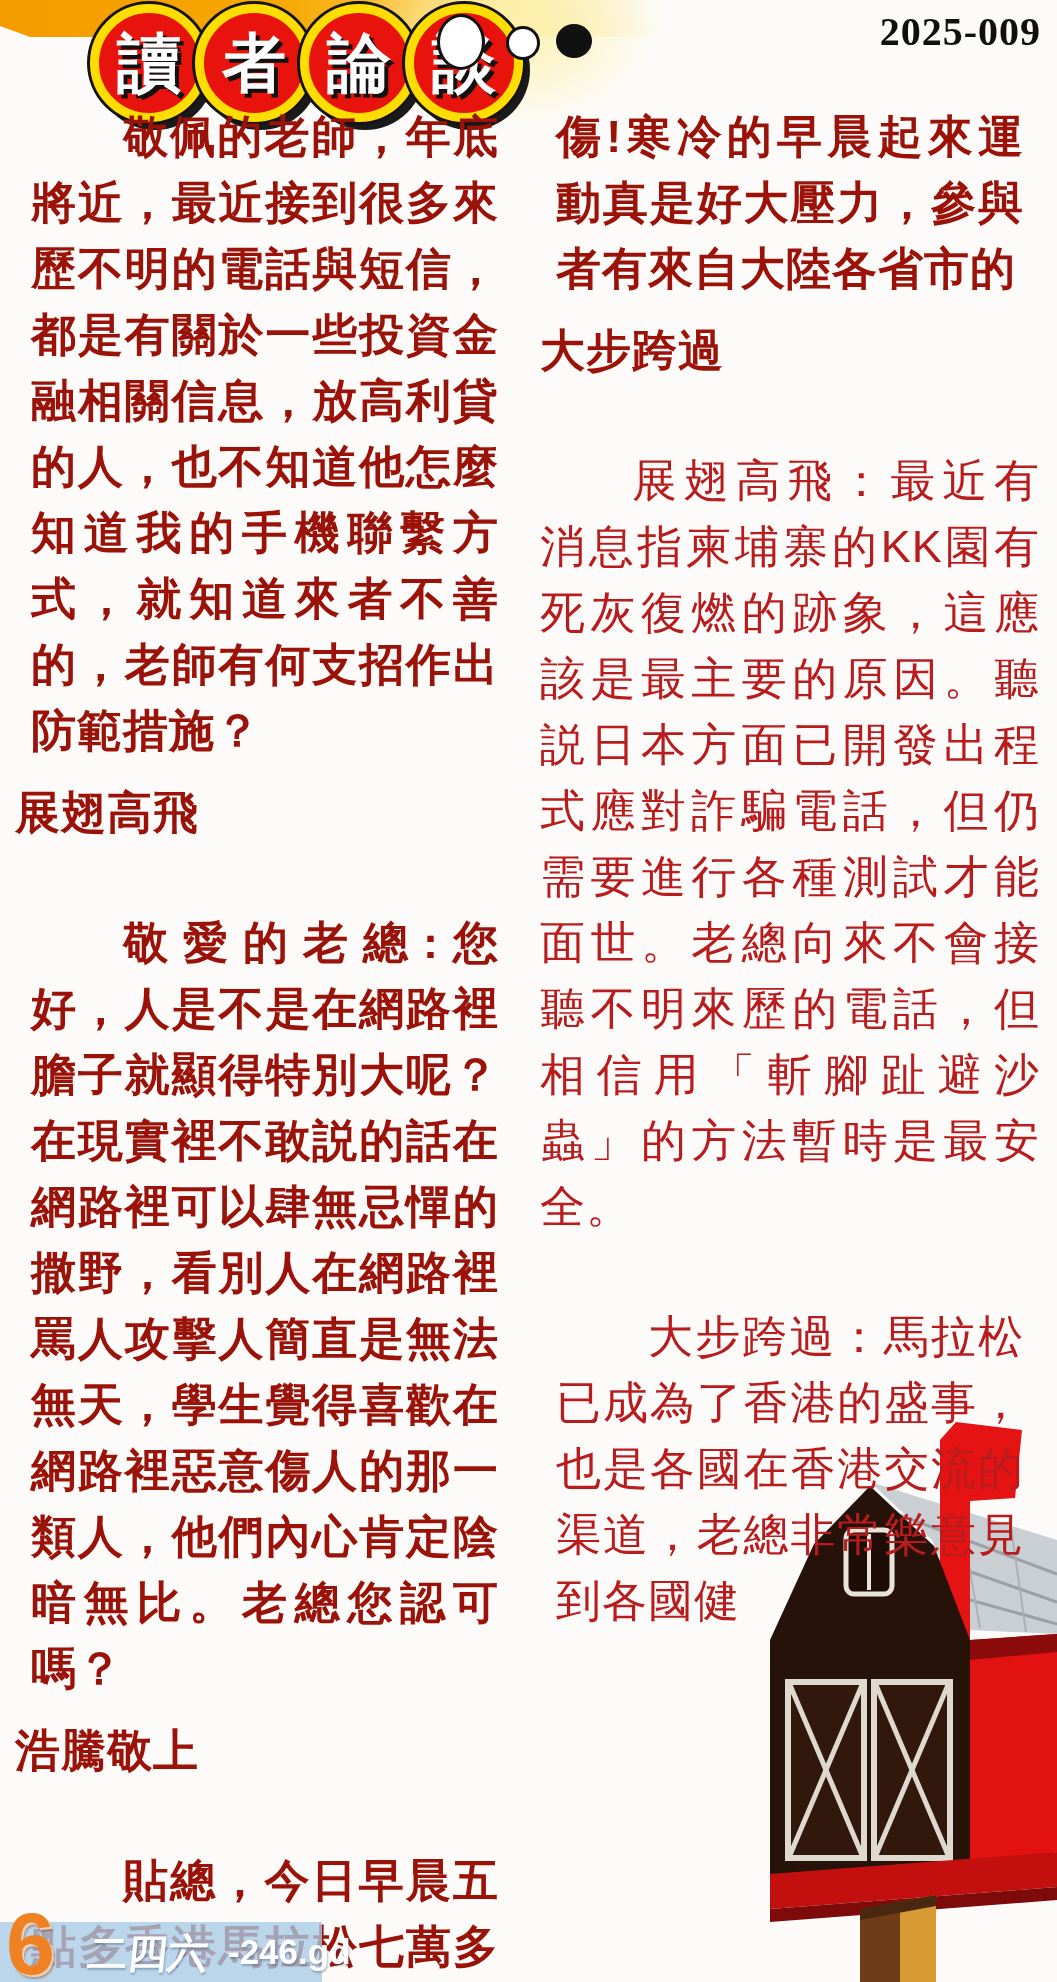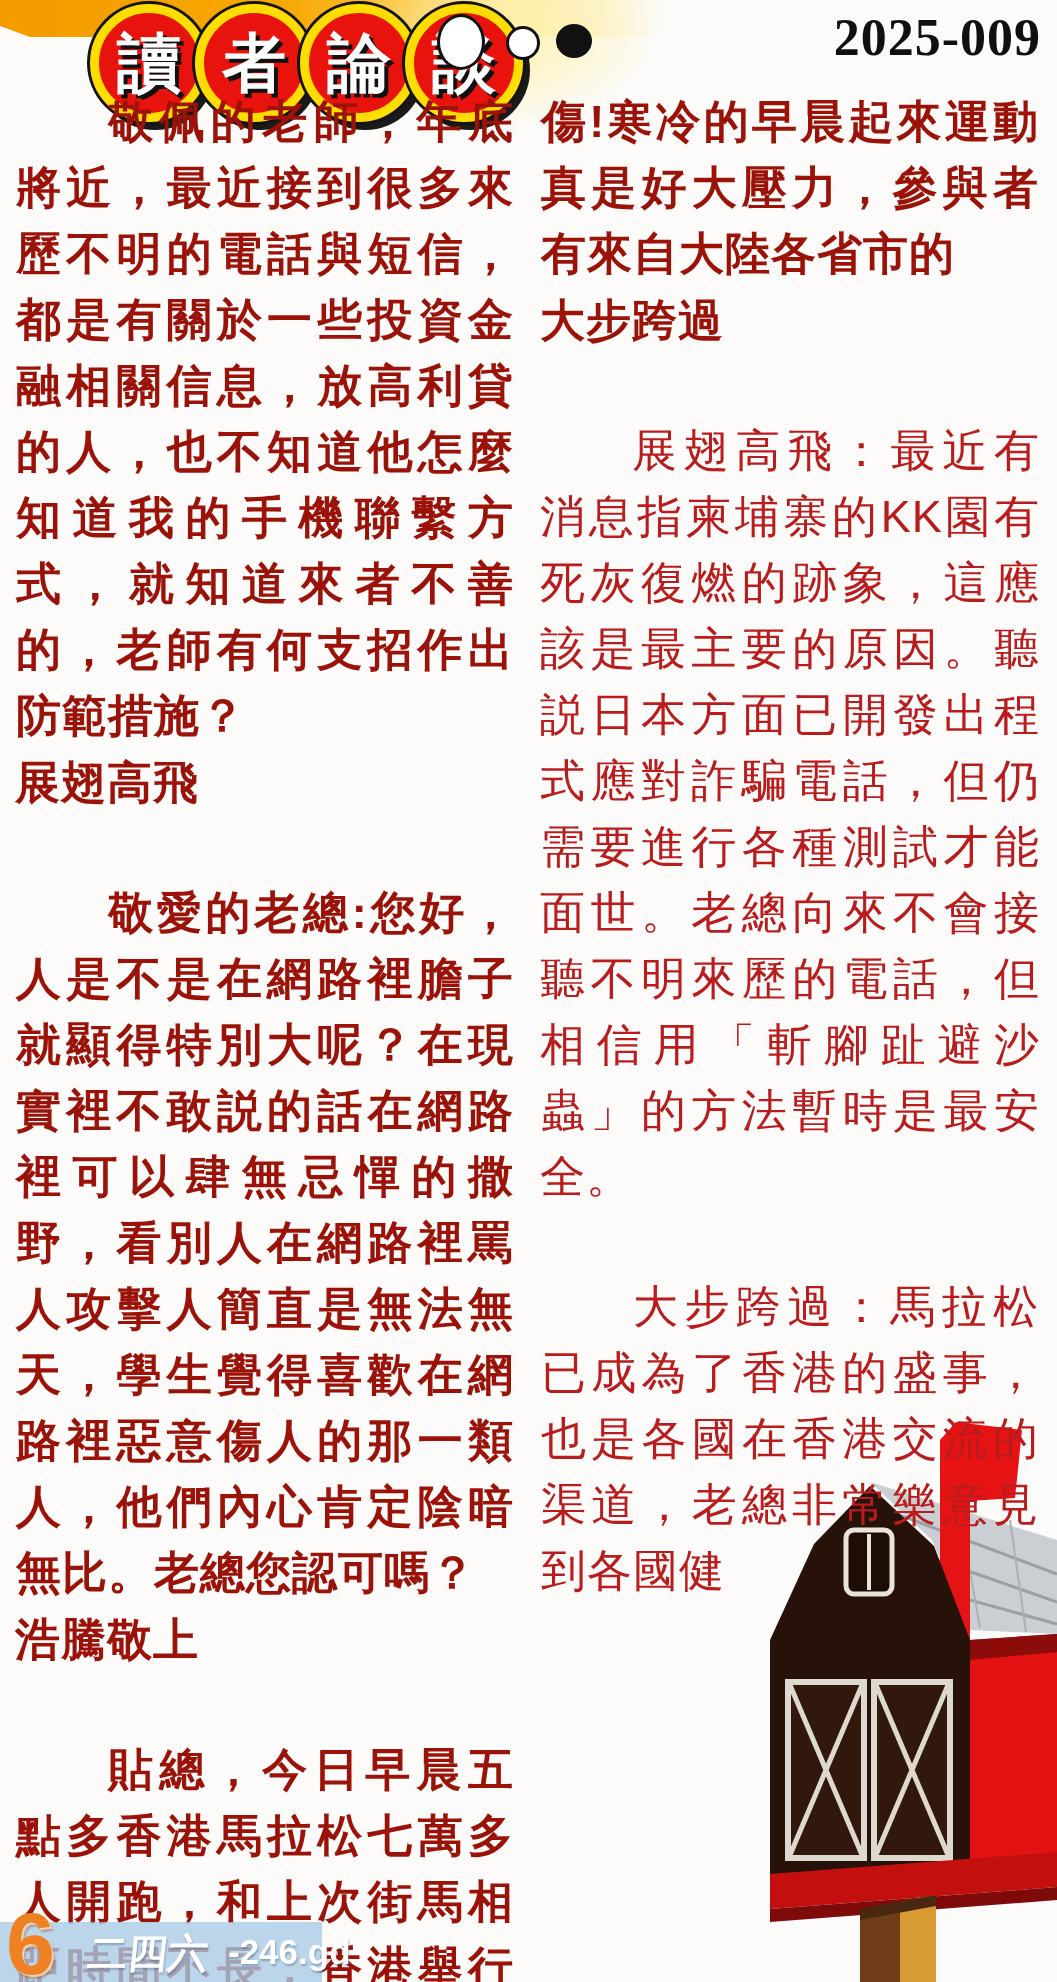--- a/index.html
+++ b/index.html
@@ -30,34 +30,34 @@
     font-size:64px;font-weight:bold;color:#ffffff;line-height:1;
     text-shadow:4px 4px 0 #111111;
   }
   .dot{position:absolute;z-index:2;border-radius:50%;}
   .dot-large{left:437px;top:14px;width:42px;height:50px;background:#ffffff;border:3px solid #111;}
   .dot-small{left:506px;top:26px;width:28px;height:28px;background:#ffffff;border:3px solid #111;}
   .dot-filled{left:556px;top:24px;width:36px;height:34px;background:#111111;}
   .issue-number{
     position:absolute;right:16px;top:8px;z-index:2;
     font-family:"Liberation Serif","DejaVu Serif",serif;
-    font-size:52px;font-weight:bold;color:#101010;letter-spacing:1px;
+    font-size:40px;font-weight:bold;color:#101010;letter-spacing:1px;
   }
   
   .col{
     position:absolute;top:88px;width:500px;
     font-size:45px;line-height:66px;letter-spacing:1px;
     text-align:justify;text-justify:inter-ideograph;
     z-index:2;
   }
   .col-left{left:15px;}
   .col-right{left:540px;}
   .red{color:#9a1208;font-weight:bold;}
   .black{color:#b91c1c;font-weight:normal;}
-  p.para{margin:1px;text-indent:92px;}
+  p.para{margin:16px;text-indent:92px;}
   p.para.noindent{text-indent:0;}
   p.sig{margin:0 10px 64px 0;text-indent:0;}
   p.endgap{margin:0 0 64px 0;}
   
   .mailbox{position:absolute;left:618px;top:1382px;width:439px;height:600px;z-index:1;}
   
   .watermark{
     position:absolute;left:0;top:1922px;width:322px;height:60px;z-index:6;
     background:rgba(168,202,229,0.78);
   }

